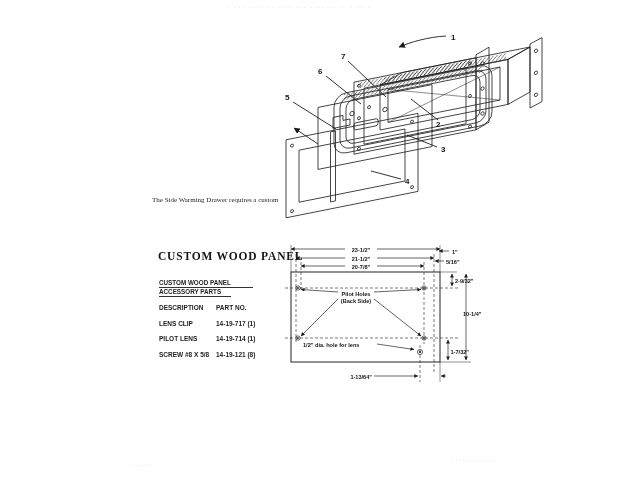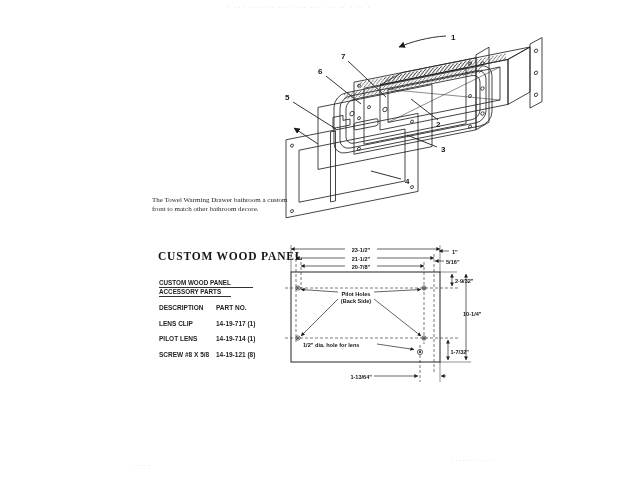--- a/index.html
+++ b/index.html
@@ -205,22 +205,21 @@
       <text class="dim-label-b" x="450.5" y="354">1-7/32"</text>
       <text class="dim-label-b" x="372" y="378.5" text-anchor="end">1-13/64"</text>
       <text class="dim-label-b" x="356" y="296" text-anchor="middle">Pilot Holes</text>
       <text class="dim-label-b" x="356" y="303" text-anchor="middle">(Back Side)</text>
       <text class="dim-label-b" x="303" y="346.5">1/2" dia. hole for lens</text>
     </g>
   </g>
 </svg>
 
 <div class="abs caption">
-  <div>The Towel Warming Drawer bathroom a custom</div>
-  <div>front to match other bathroom decore.</div>
+  <div>The Side Warming Drawer requires a custom</div>
 </div>
 
 <div class="abs section-title">CUSTOM WOOD PANEL</div>
 
 <div class="abs parts">
   <div class="subhead">
     <span class="u u1">CUSTOM WOOD PANEL</span><br>
     <span class="u u2">ACCESSORY PARTS</span>
   </div>
   <div class="cols">

